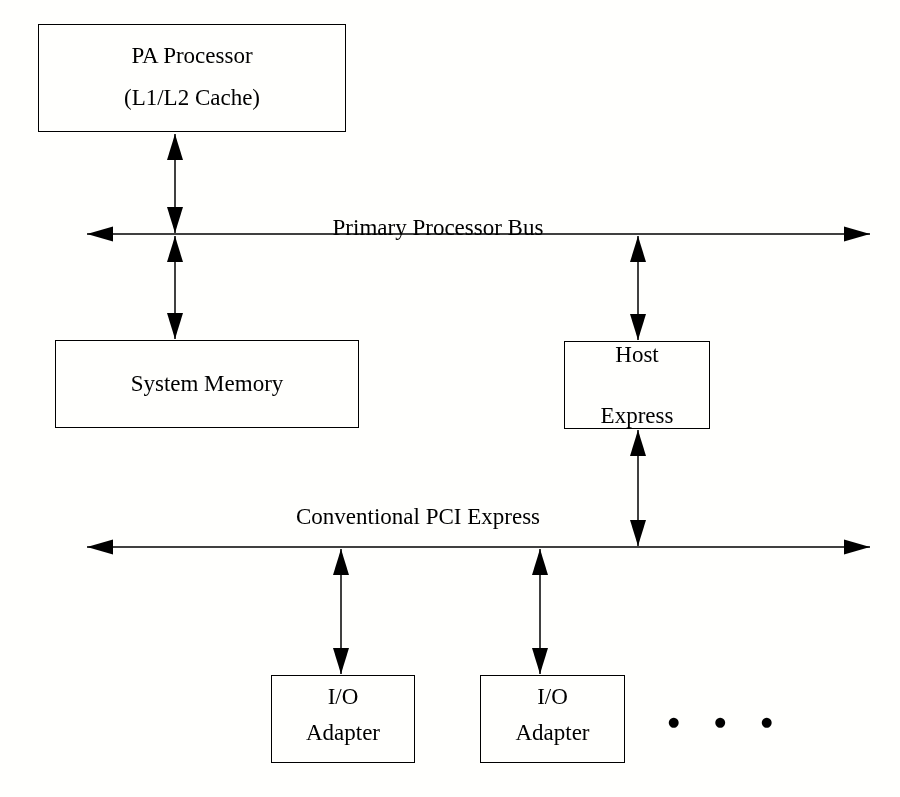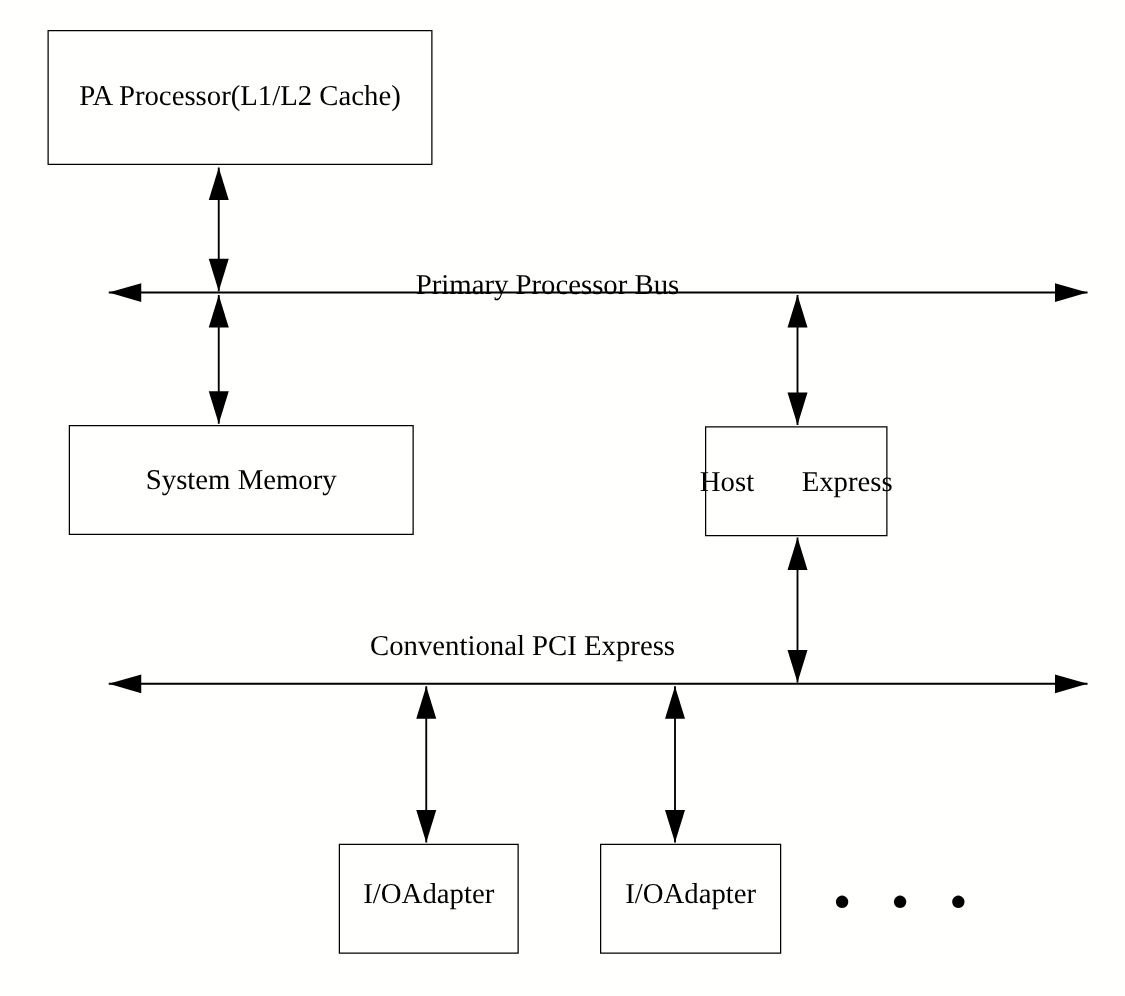--- a/index.html
+++ b/index.html
@@ -9,25 +9,25 @@
     background:#fffffd; color:#000;
     font-family:"Liberation Serif", serif;
     overflow:hidden;
   }
   svg.wires { position:absolute; left:0; top:0; width:900px; height:797px; }
   svg.wires line { stroke:#000; stroke-width:1.5; }
   svg.wires polygon { fill:#000; stroke:none; }
 
   .box {
     position:absolute; border:1.4px solid #000;
-    display:flex; align-items:center; justify-content:center;
+    display:flex; flex-direction:column; align-items:center; justify-content:center;
     text-align:center; font-size:23px; line-height:23px; background:transparent;
   }
   .box-pa        { left:38px;  top:24px;  width:308px; height:108px; row-gap:19px; padding-bottom:4px; }
-  .box-sysmem    { left:55px;  top:340px; width:276px; height:88px;  padding-bottom:2px; }
+  .box-sysmem    { left:55px;  top:340px; width:304px; height:88px;  padding-bottom:2px; }
   .box-hostbridge{ left:564px; top:341px; width:146px; height:88px;  row-gap:22px;gap:38px; }
   .box-io1       { left:271px; top:675px; width:144px; height:88px;  row-gap:13px; padding-bottom:10px; }
   .box-io2       { left:480px; top:675px; width:145px; height:88px;  row-gap:13px; padding-bottom:10px; }
 
   .bus-label {
     position:absolute; font-size:23px; line-height:27px; text-align:center; white-space:nowrap;
   }
   .label-primary { left:328px; top:184px; width:220px;margin-top:30px; }
   .label-pci     { left:296px; top:503px; width:230px; }
 

